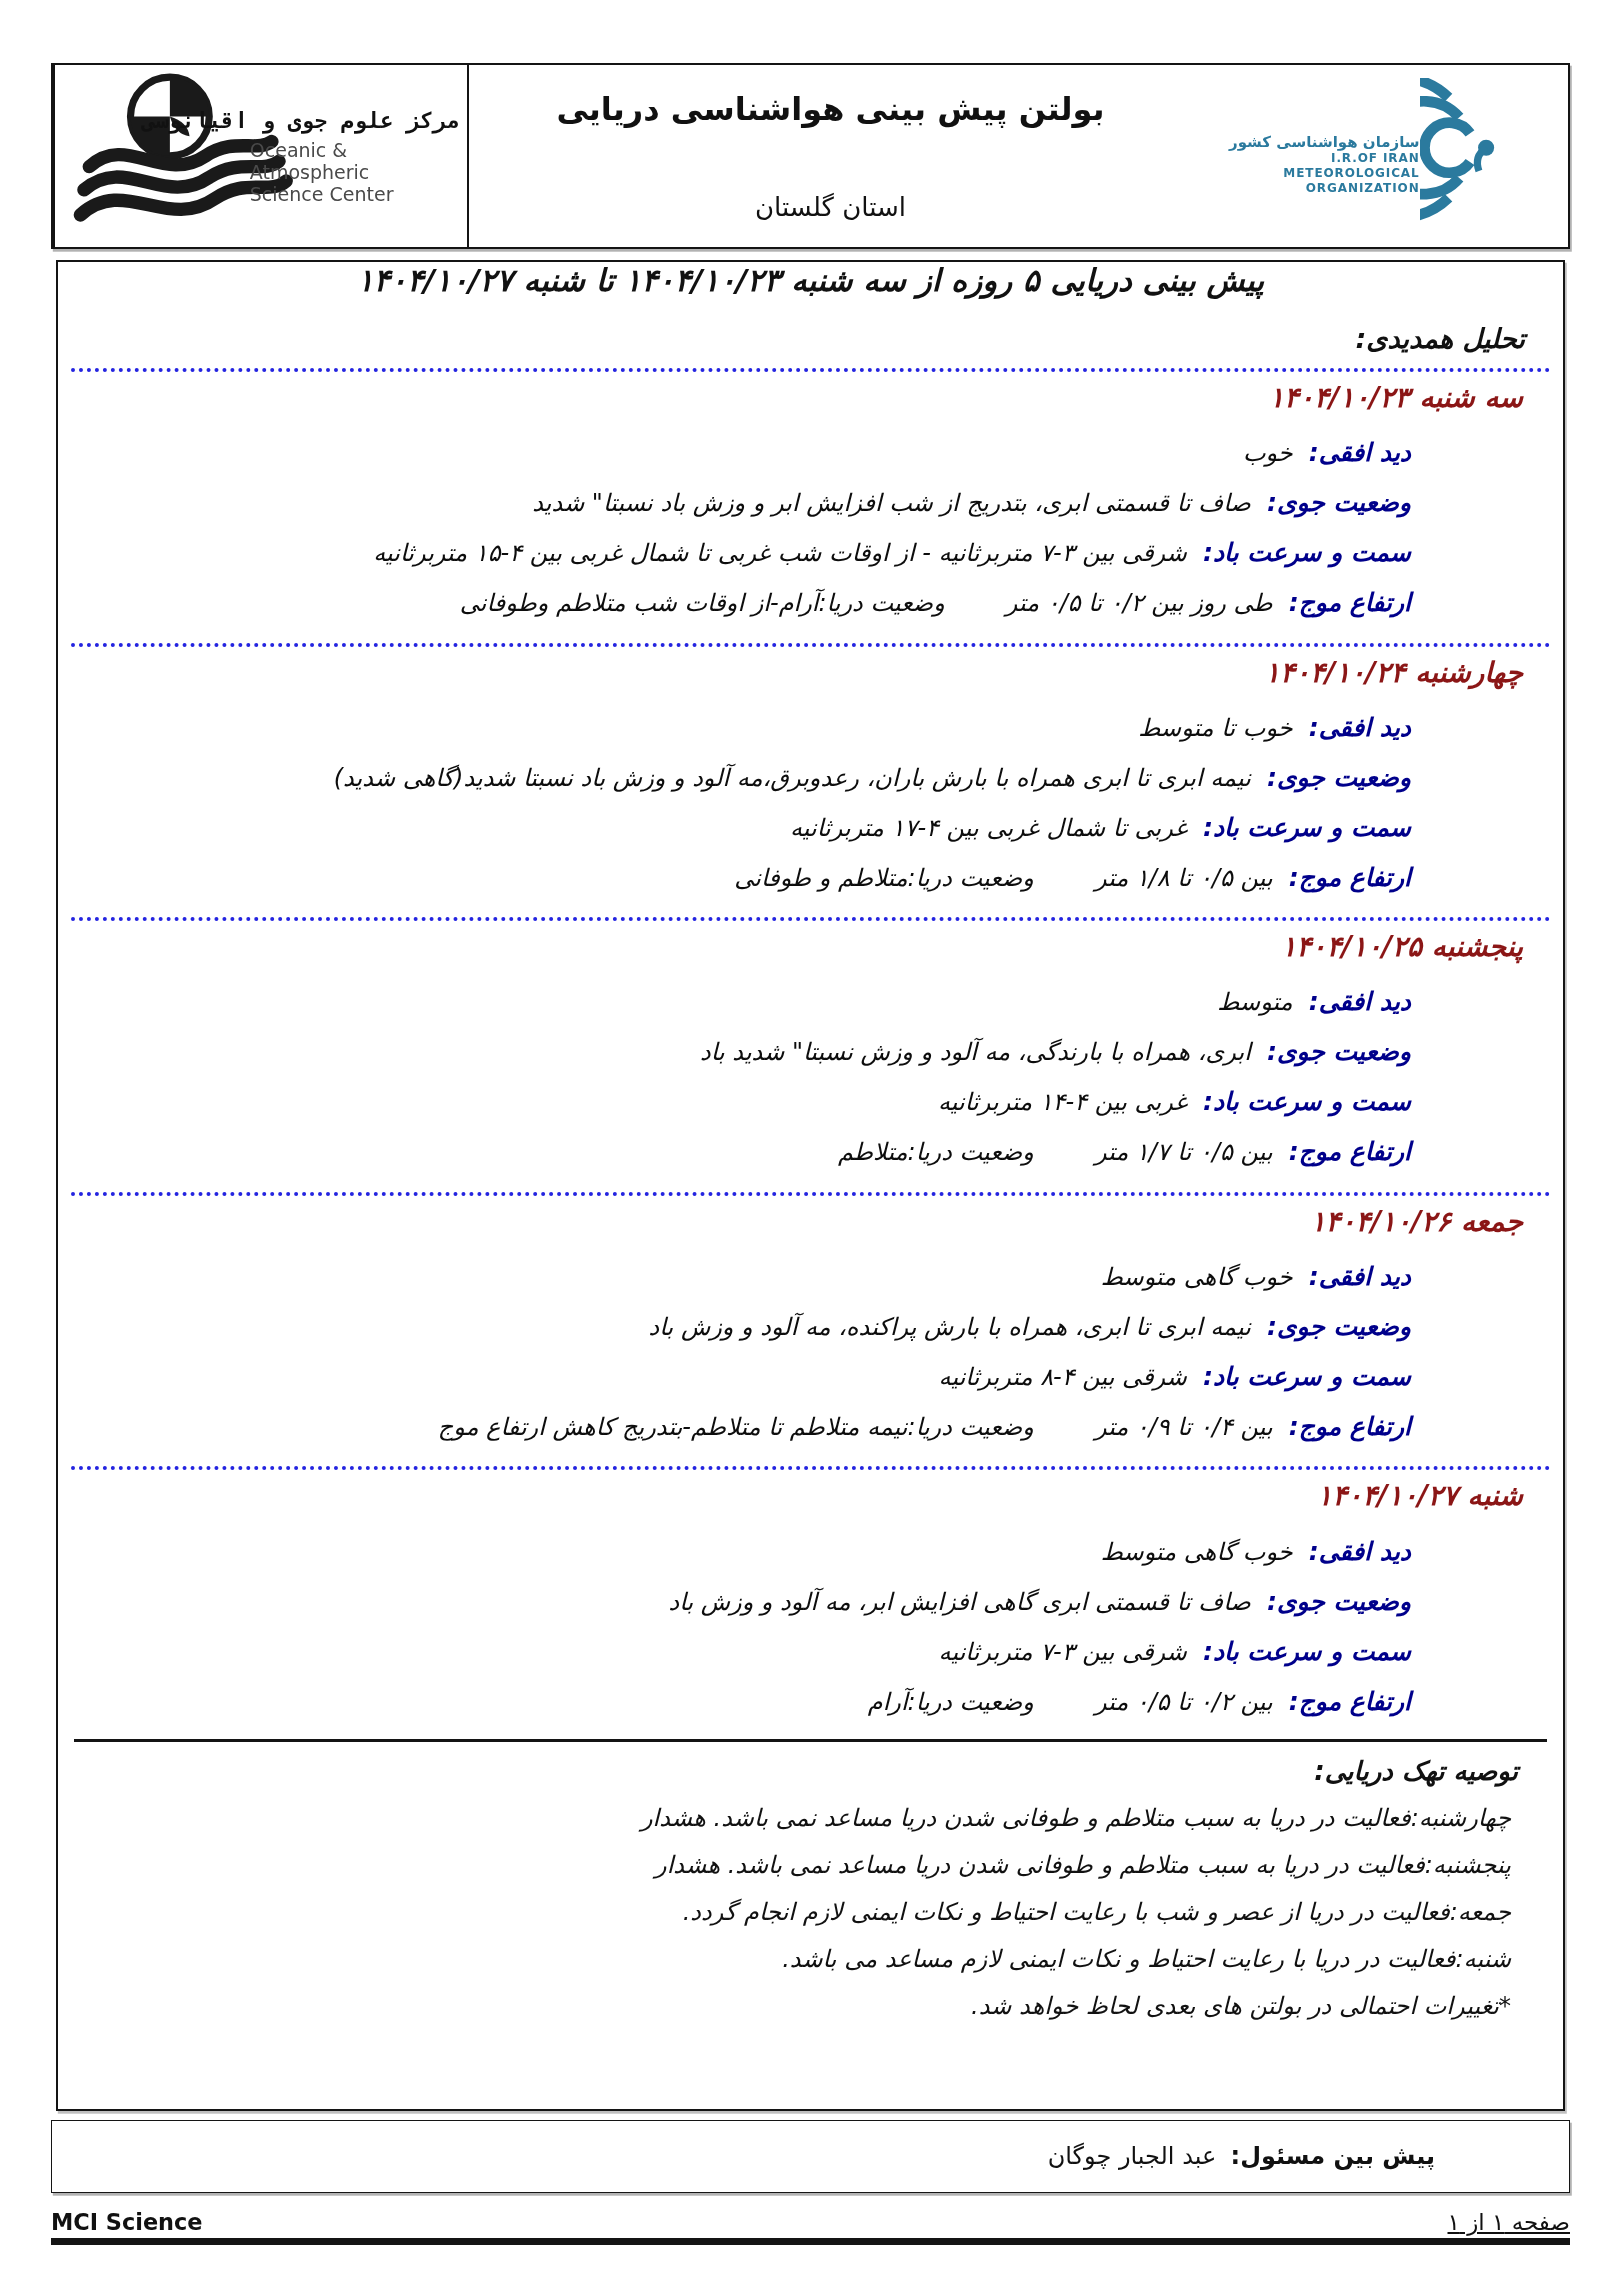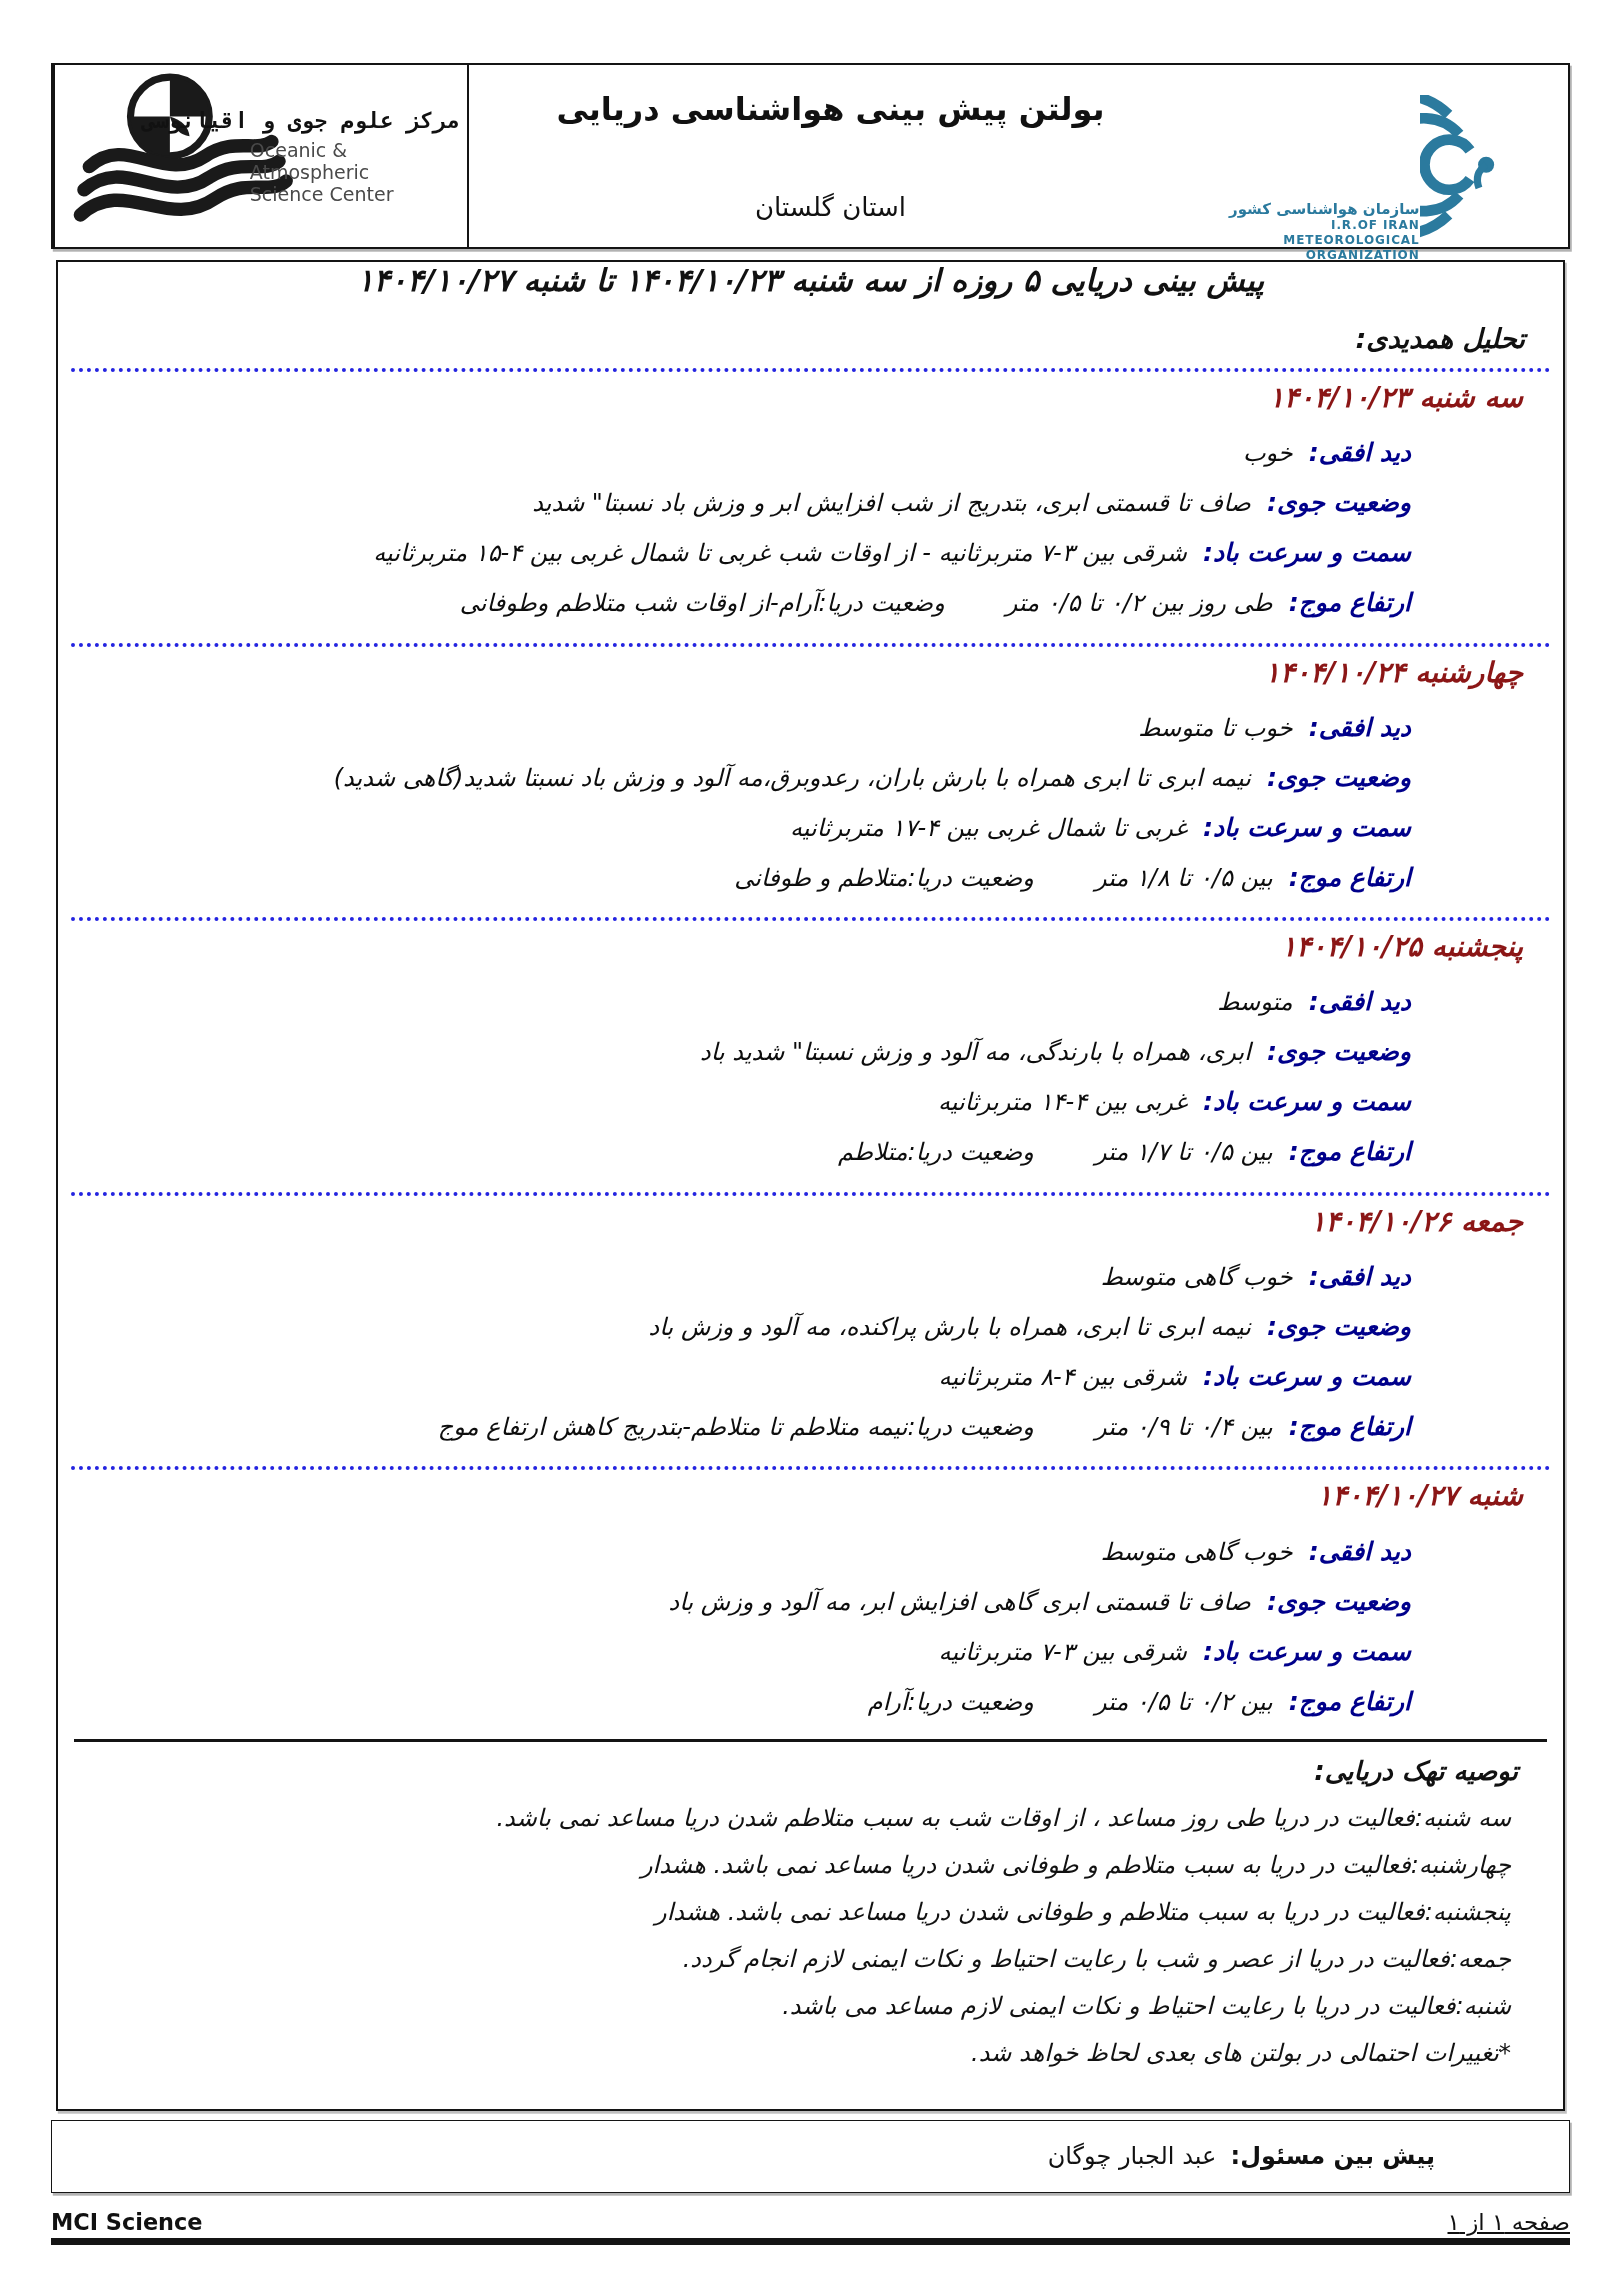--- a/index.html
+++ b/index.html
@@ -24,21 +24,21 @@
               padding:12.5px 9px 0 0;}
 
   .oc-logo{position:absolute;left:9px;top:5.4px;}
   .oc-text{position:absolute;right:7.2px;top:43px;width:210px;text-align:right;}
   .oc-fa{font-weight:bold;font-size:22px;direction:rtl;white-space:nowrap;font-family:Liberation Mono, monospace;}
   .oc-en{margin-top:5.4px;color:#4a4a4a;font-size:19px;line-height:1.15;text-align:left;}
 
   .doc-title{font-weight:bold;font-size:32px;direction:rtl;}
   .doc-sub{font-size:26px;direction:rtl;margin-top:33px;}
 
-  .imo{display:flex;align-items:flex-end;margin-top:17px;}
+  .imo{display:flex;align-items:center;}
   .imo-text{text-align:right;color:var(--logo-teal);margin-top:5.4px;}
   .imo-fa{font-size:15px;font-weight:bold;direction:rtl;white-space:nowrap;}
   .imo-en{font-size:12px;font-weight:bold;letter-spacing:0.9px;line-height:1.25;}
 
   
   .content-box{margin:0 56px;height:1851px;border:2.7px solid #141414;direction:rtl;
                box-shadow:1.8px 2.7px 0 rgba(0,0,0,.25);font-style:italic;}
   .main-title{text-align:center;font-weight:bold;font-size:31px;}
   .synoptic{margin:25px 38px 0 0;font-weight:bold;font-size:27px;}
   .dotline{border-top:4.5px dotted var(--dotted-blue);margin:14.3px 12.5px 0;}
@@ -224,21 +224,20 @@
           <span class="lbl">ارتفاع موج:</span><span class="val">بین ۰/۲ تا ۰/۵ متر</span><span class="val sea">وضعیت دریا:آرام</span>
         </div>
       </div>
     </section>
 
     <div class="solidline"></div>
 
     <div class="advisory-heading">توصیه تهک دریایی:</div>
 
     <div class="adv-lines">
-      <p class="adv-line">سه شنبه:فعالیت در دریا طی روز مساعد ، از اوقات شب به سبب متلاطم شدن دریا مساعد نمی باشد.</p>
       <p class="adv-line">چهارشنبه:فعالیت در دریا به سبب متلاطم و طوفانی شدن دریا مساعد نمی باشد. هشدار</p>
       <p class="adv-line">پنجشنبه:فعالیت در دریا به سبب متلاطم و طوفانی شدن دریا مساعد نمی باشد. هشدار</p>
       <p class="adv-line">جمعه:فعالیت در دریا از عصر و شب با رعایت احتیاط و نکات ایمنی لازم انجام گردد.</p>
       <p class="adv-line">شنبه:فعالیت در دریا با رعایت احتیاط و نکات ایمنی لازم مساعد می باشد.</p>
       <p class="adv-line">*تغییرات احتمالی در بولتن های بعدی لحاظ خواهد شد.</p>
     </div>
   </main>
 
   <div class="forecaster-box">
     <span class="fc-label">پیش بین مسئول:</span>

